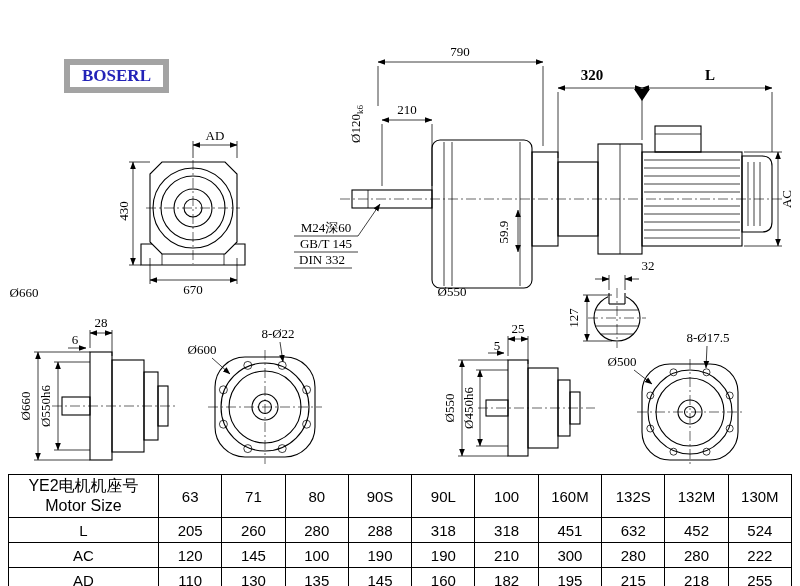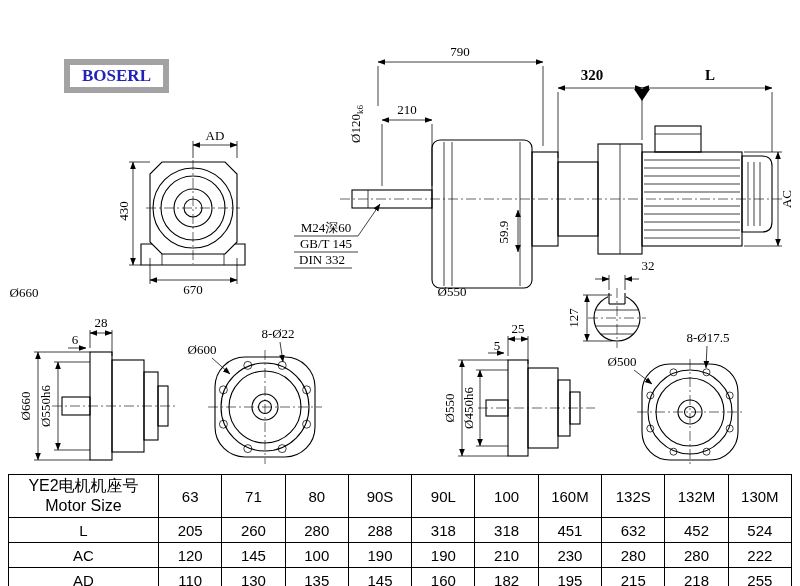--- a/index.html
+++ b/index.html
@@ -287,21 +287,21 @@
       <td>524</td>
     </tr>
     <tr>
       <td>AC</td>
       <td>120</td>
       <td>145</td>
       <td>100</td>
       <td>190</td>
       <td>190</td>
       <td>210</td>
-      <td>230</td>
+      <td>300</td>
       <td>280</td>
       <td>280</td>
       <td>222</td>
     </tr>
     <tr>
       <td>AD</td>
       <td>110</td>
       <td>130</td>
       <td>135</td>
       <td>145</td>

